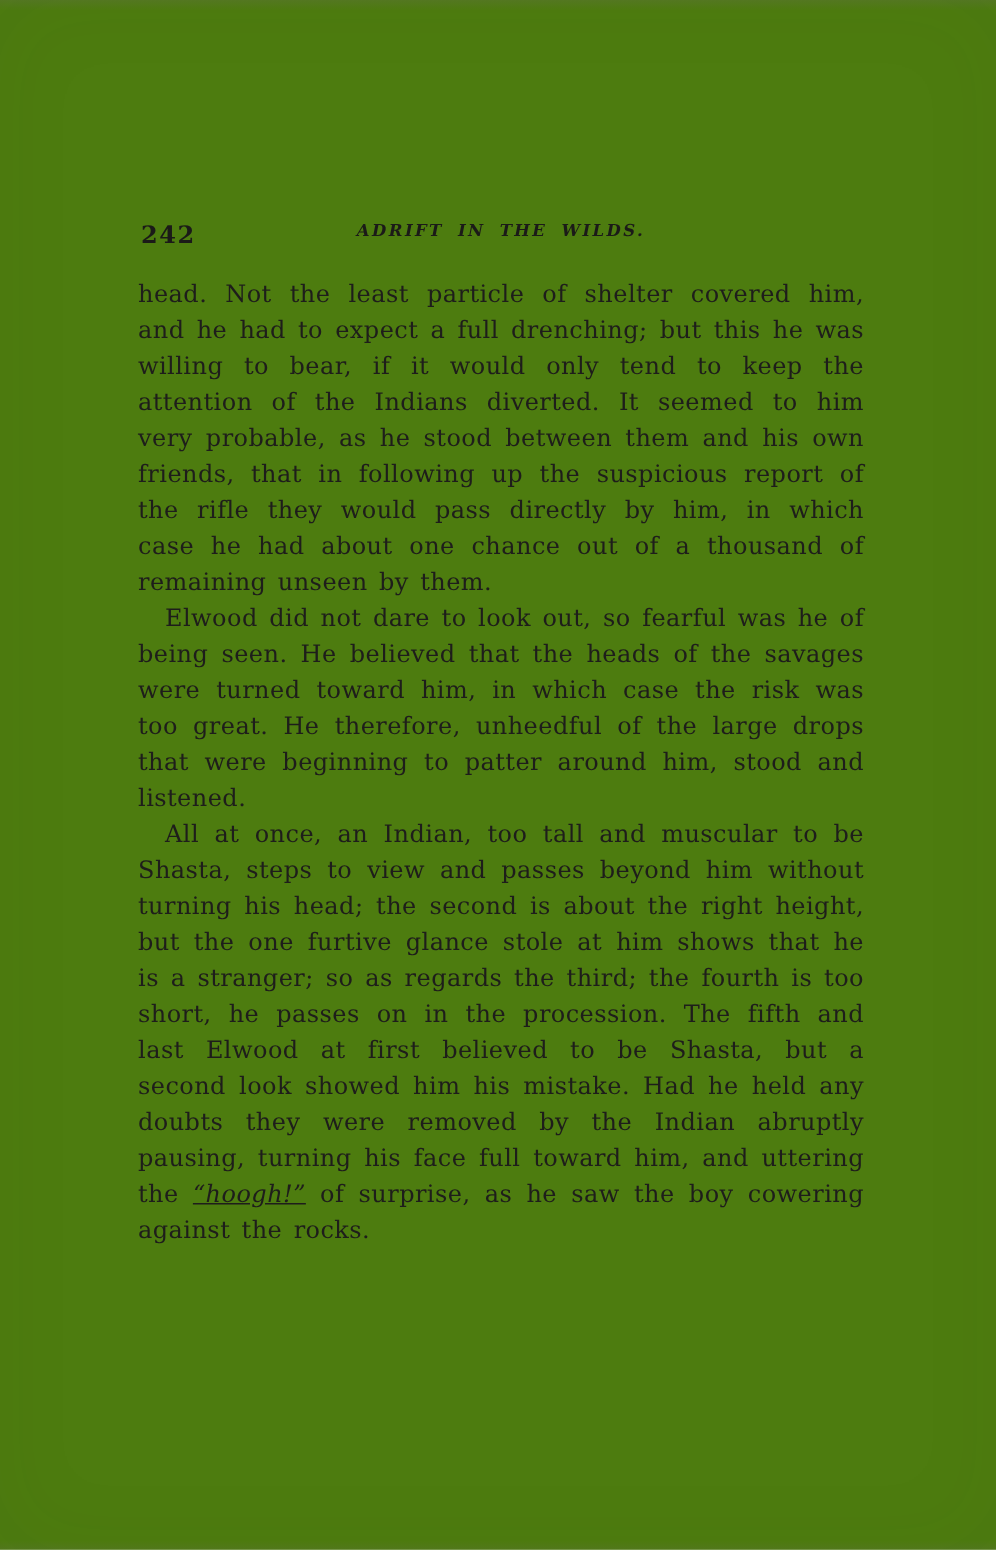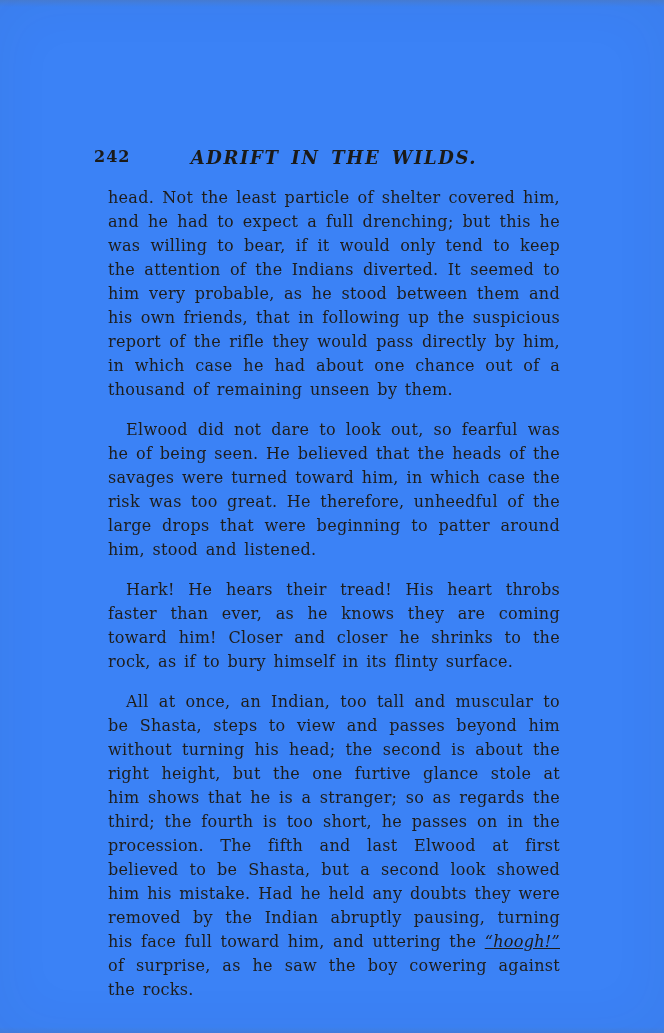--- a/index.html
+++ b/index.html
@@ -10,21 +10,21 @@
     width: 664px;
     height: 1033px;
     position: relative;
     background: #fcfcfa;
     overflow: hidden;
     font-family: "DejaVu Serif", "Liberation Serif", serif;
   }
   .scan-page {
     position: absolute;
     inset: 0;
-    background: #3b82f6;
+    background: #4d7c0f;
     box-shadow: inset 0 0 60px rgba(60,55,45,0.05);
   }
   .scan-edge-top {
     position: absolute;
     top: 0; left: 0; right: 0;
     height: 7px;
     background: linear-gradient(to bottom, rgba(110,108,100,0.22), rgba(0,0,0,0));
   }
   .scan-edge-bottom {
     position: absolute;
@@ -51,28 +51,28 @@
     font-size: 16px;
     font-weight: bold;
     letter-spacing: 1px;
     color: #1b1a18;
   }
   .header-title {
     display: block;
     text-align: center;
     font-style: italic;
     font-weight: bold;
-    font-size: 18px;
+    font-size: 11px;
     letter-spacing: 1.6px;
     word-spacing: 4px;
     color: #1b1a18;
     padding-top: 1px;
   }
   .para {
-    margin: 16px;
+    margin: 0;
     font-size: 16px;
     line-height: 24px;
     text-align: justify;
     letter-spacing: 0.3px;
     word-spacing: 2.2px;
     color: #1e1d1b;
   }
   .para.indented {
     text-indent: 18px;
   }
@@ -91,20 +91,19 @@
 
     <div class="running-header">
       <span class="page-number">242</span>
       <span class="header-title">ADRIFT IN THE WILDS.</span>
     </div>
 
     <p class="para">head. Not the least particle of shelter covered him, and he had to expect a full drenching; but this he was willing to bear, if it would only tend to keep the attention of the Indians diverted. It seemed to him very probable, as he stood between them and his own friends, that in following up the suspicious report of the rifle they would pass directly by him, in which case he had about one chance out of a thousand of remaining unseen by them.</p>
 
     <p class="para indented">Elwood did not dare to look out, so fearful was he of being seen. He believed that the heads of the savages were turned toward him, in which case the risk was too great. He therefore, unheedful of the large drops that were beginning to patter around him, stood and listened.</p>
 
-    <p class="para indented">Hark! He hears their tread! His heart throbs faster than ever, as he knows they are coming toward him! Closer and closer he shrinks to the rock, as if to bury himself in its flinty surface.</p>
 
     <p class="para indented"><span>All at once, an Indian, too tall and muscular to be Shasta, steps to view and passes beyond him without turning his head; the second is about the right height, but the one furtive glance stole at him shows that he is a stranger; so as regards the third; the fourth is too short, he passes on in the procession. The fifth and last Elwood at first believed to be Shasta, but a second look showed him his mistake. Had he held any doubts they were removed by the Indian abruptly pausing, turning his face full toward him, and uttering the </span><em>“hoogh!”</em><span> of surprise, as he saw the boy cowering against the rocks.</span></p>
 
   </div>
 
   <div class="scan-edge-bottom"></div>
 </div>
 
 </body></html>

